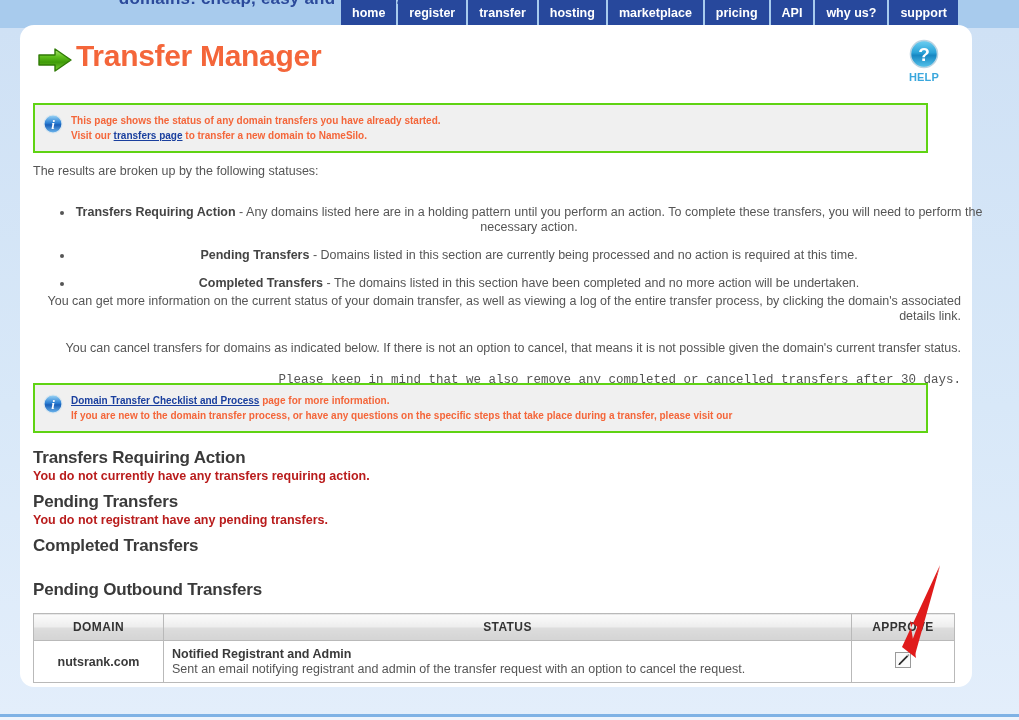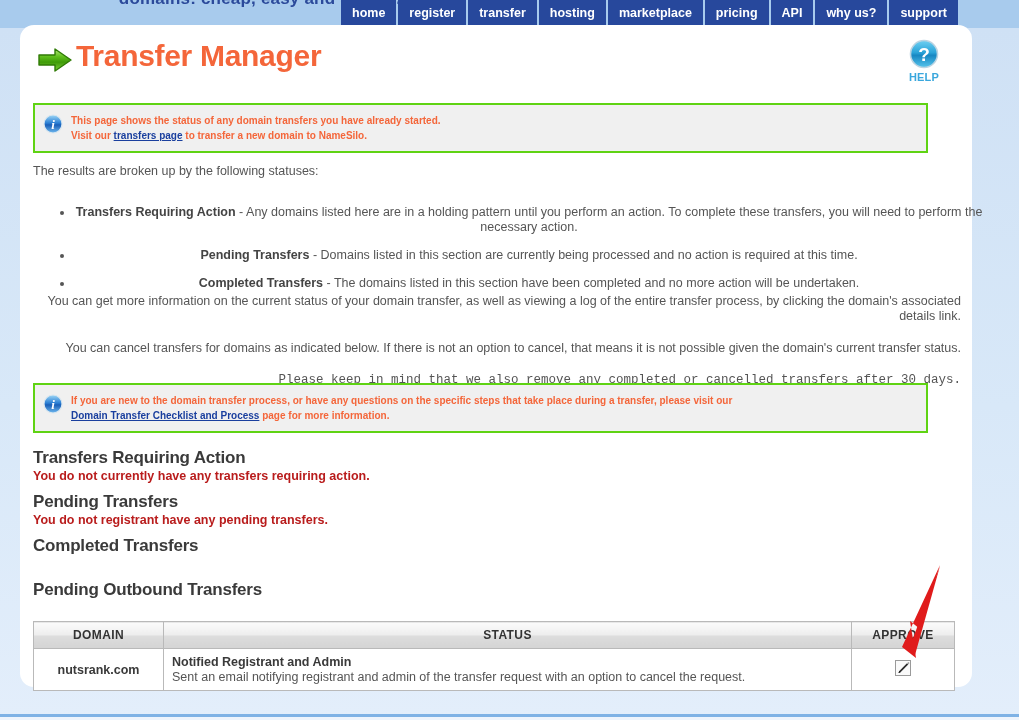--- a/index.html
+++ b/index.html
@@ -195,21 +195,20 @@
   #section-completed { top: 511px; }
   #section-outbound  { top: 555px; }
 
   
   #outbound-table {
     position: absolute;
     left: 13px; top: 588px;
     width: 922px;
     border-collapse: collapse;
     table-layout: fixed;
-    margin-top: 8px;
   }
   #outbound-table th {
     background: linear-gradient(to bottom, #fbfbfb 0%, #ededed 50%, #dddddd 51%, #d4d4d4 100%);
     border: 1px solid #b9b9b9;
     color: #333333;
     font-size: 12px;
     font-weight: bold;
     letter-spacing: .4px;
     height: 26px;
     text-align: center;
@@ -357,22 +356,22 @@
             <stop offset="45%" stop-color="#2b7fd4"></stop>
             <stop offset="55%" stop-color="#1a5fb8"></stop>
             <stop offset="100%" stop-color="#6fb9ef"></stop>
           </linearGradient>
         </defs>
         <circle cx="10" cy="10" r="9" fill="url(#gInfo2)" stroke="#d9e6ef" stroke-width="1.2"></circle>
         <text x="10" y="15" text-anchor="middle" font-family="Liberation Serif, serif" font-size="13" font-style="italic" font-weight="bold" fill="#ffffff">i</text>
       </svg>
     </span>
     <div class="info-text">
+      <div><a href="#">Domain Transfer Checklist and Process</a><span> page for more information.</span></div>
       <div>If you are new to the domain transfer process, or have any questions on the specific steps that take place during a transfer, please visit our</div>
-      <div><a href="#">Domain Transfer Checklist and Process</a><span> page for more information.</span></div>
     </div>
   </div>
 
   <div id="section-requiring" class="section">
     <h2 class="section-title">Transfers Requiring Action</h2>
     <p class="section-empty">You do not currently have any transfers requiring action.</p>
   </div>
 
   <div id="section-pending" class="section">
     <h2 class="section-title">Pending Transfers</h2>

